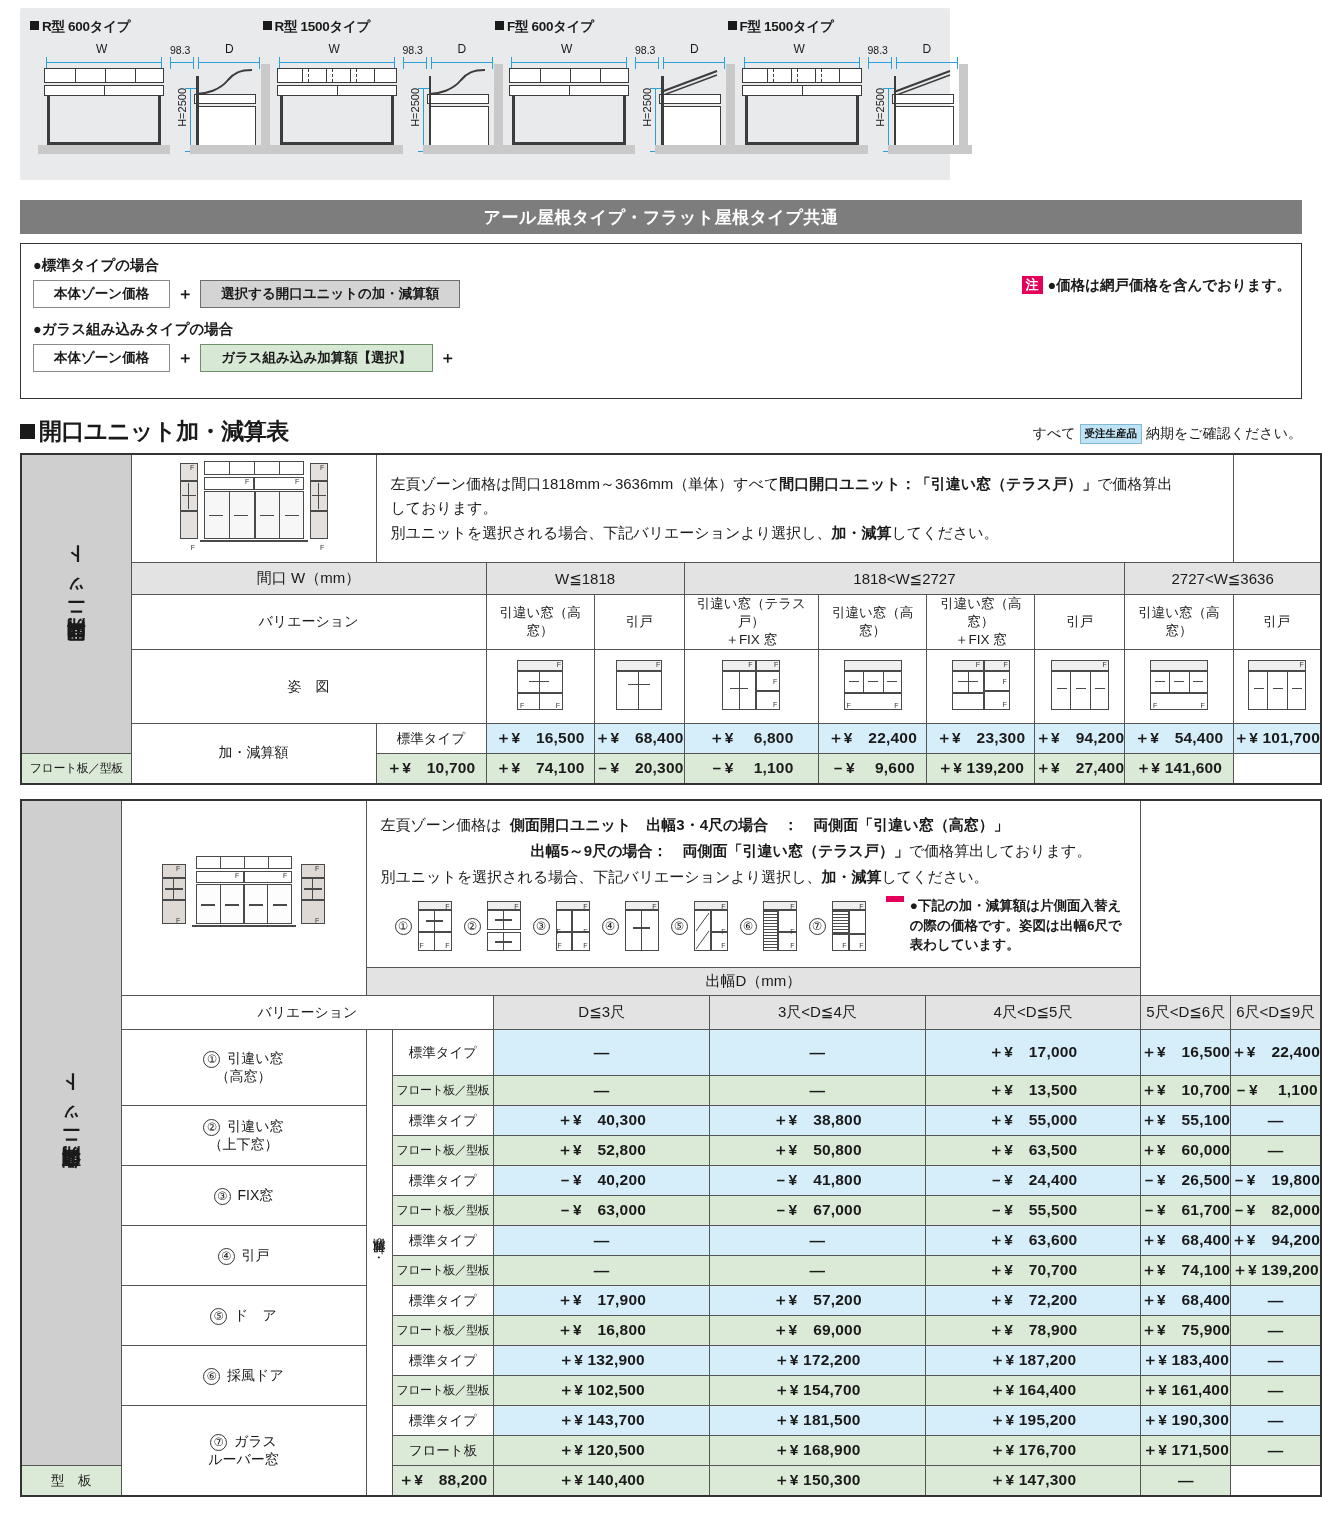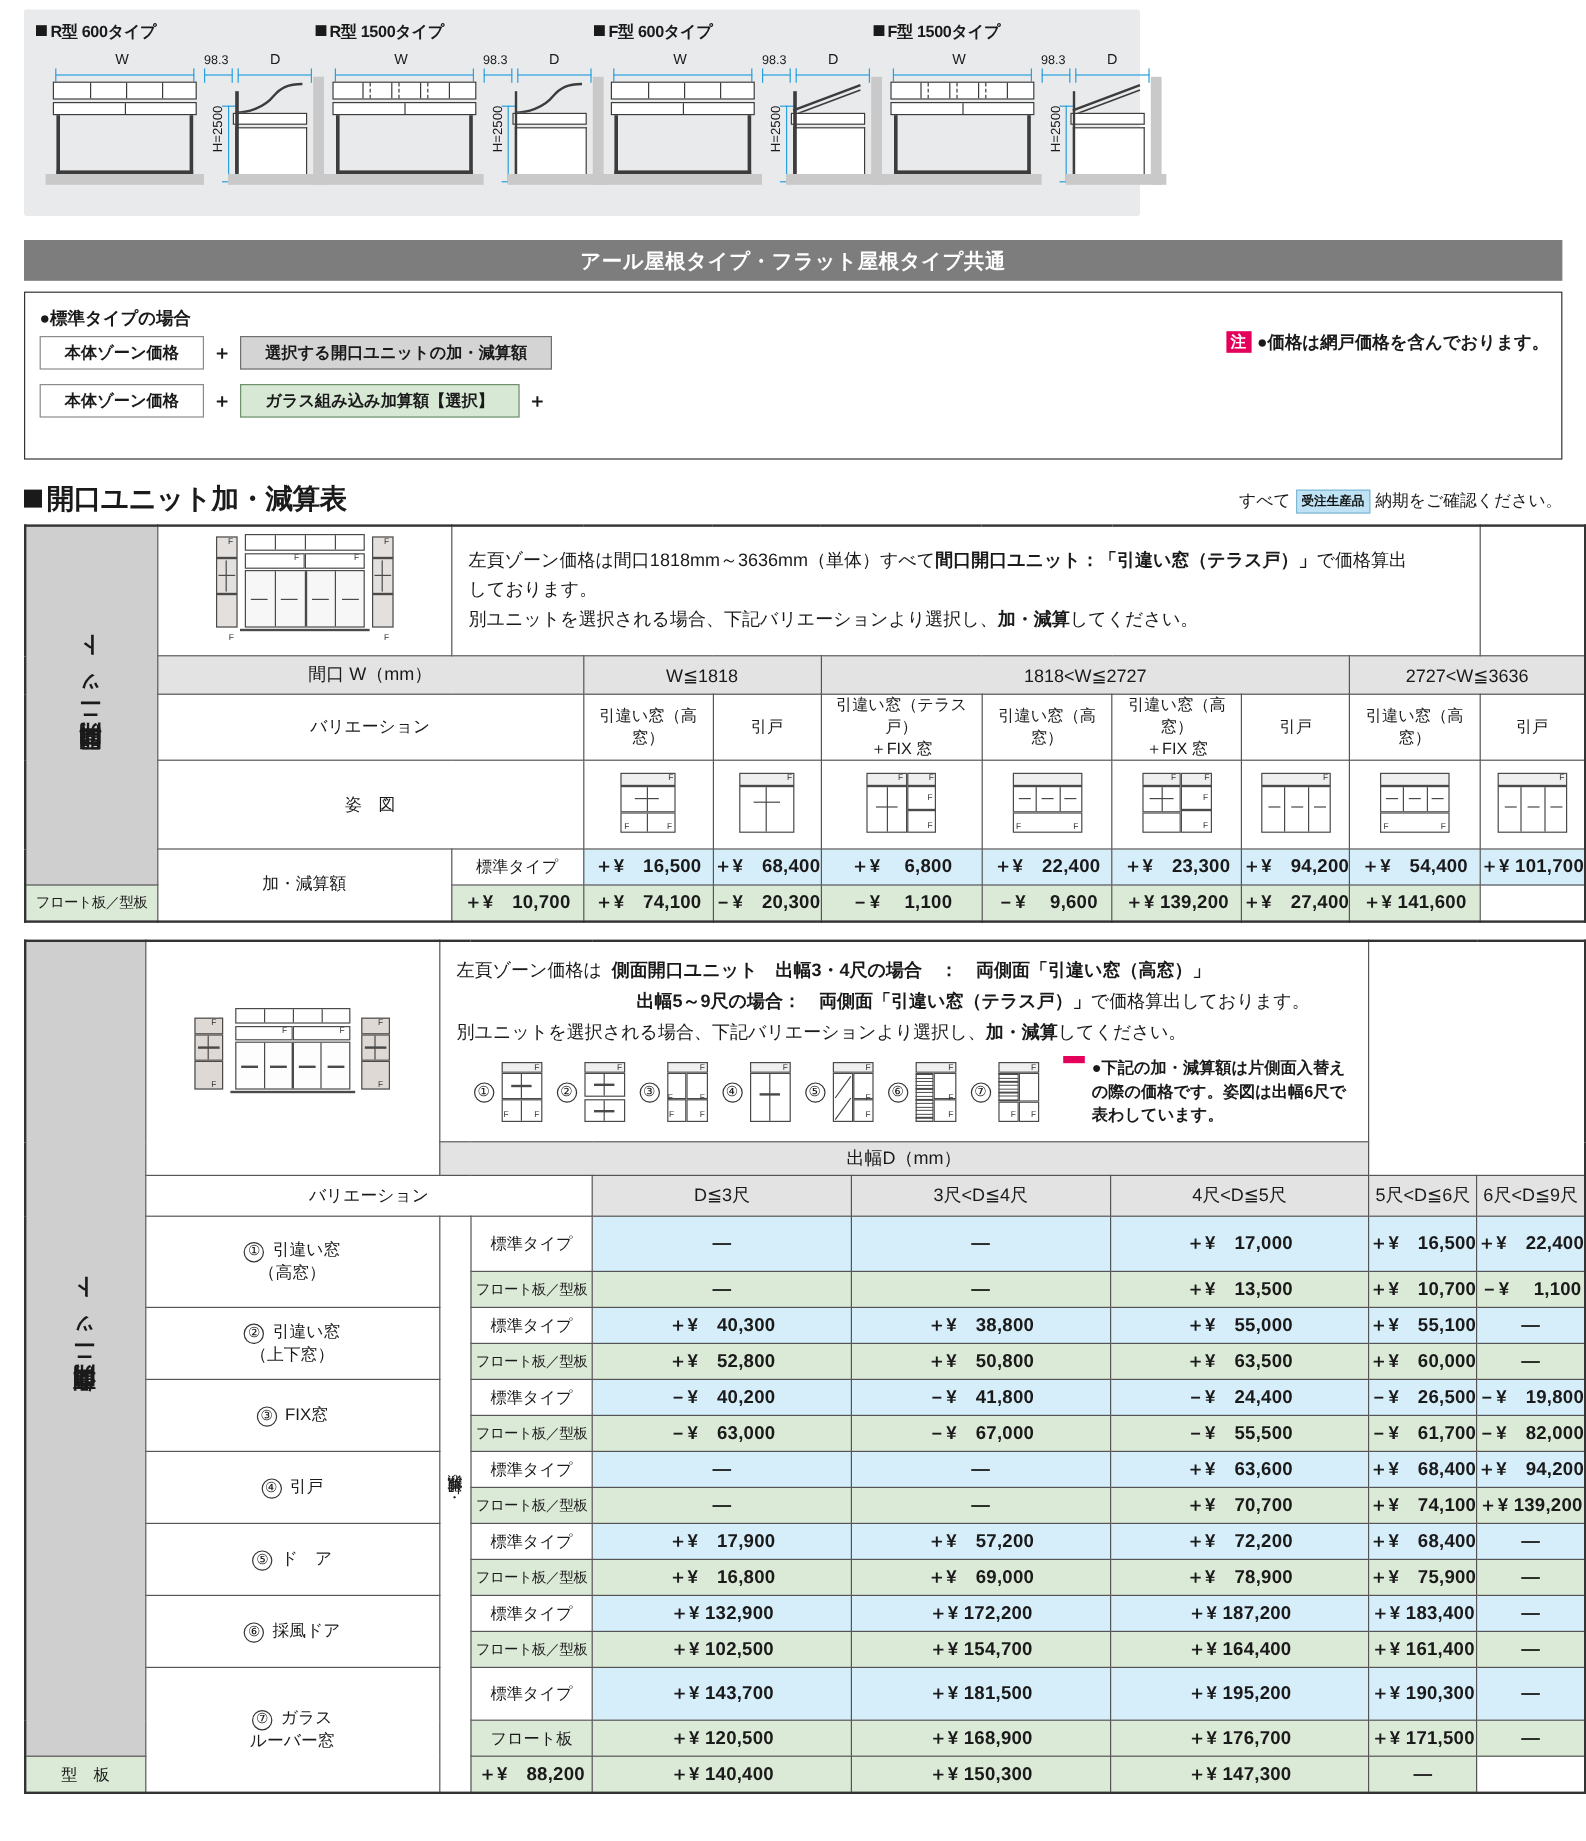--- a/index.html
+++ b/index.html
@@ -350,20 +350,21 @@
   <div class="banner">アール屋根タイプ・フラット屋根タイプ共通</div>
 
   <div class="method">
     <div class="method-bd">
       <div class="m-sub">●標準タイプの場合</div>
       <div class="m-row">
         <span class="chip">本体ゾーン価格</span>
         <span class="plus">＋</span>
         <span class="chip gray">選択する開口ユニットの加・減算額</span>
       </div>
+      <div class="m-sub">●ガラス組み込みタイプの場合</div>
       <div class="m-row">
         <span class="chip">本体ゾーン価格</span>
         <span class="plus">＋</span>
         <span class="chip green">ガラス組み込み加算額【選択】</span>
         <span class="plus">＋</span>
       </div>
       <div class="note-right">
         <span class="badge-chu">注</span>
         <span class="txt">●価格は網戸価格を含んでおります。</span>
       </div>
@@ -796,21 +797,21 @@
           <td class="price green" style="height:30px">＋¥ 102,500</td>
           <td class="price green" style="height:30px">＋¥ 154,700</td>
           <td class="price green" style="height:30px">＋¥ 164,400</td>
           <td class="price green" style="height:30px">＋¥ 161,400</td>
           <td class="price green" style="height:30px">—</td>
         </tr>
         <tr>
           <td class="lbl" rowspan="3" style="width:135px;padding:3px;">
                <span class="cap-circ">⑦</span>&nbsp;ガラス<br>ルーバー窓</td>
           <td class="rowlabel  " style="width:100px;background:#fff;">標準タイプ</td>
-          <td class="price blue" style="height:44px">＋¥ 143,700</td>
+          <td class="price blue" style="height:30px">＋¥ 143,700</td>
           <td class="price blue" style="height:30px">＋¥ 181,500</td>
           <td class="price blue" style="height:30px">＋¥ 195,200</td>
           <td class="price blue" style="height:30px">＋¥ 190,300</td>
           <td class="price blue" style="height:30px">—</td>
         </tr>
         <tr>
           <td class="rowlabel  green" style="width:100px;">フロート板</td>
           <td class="price green" style="height:30px">＋¥ 120,500</td>
           <td class="price green" style="height:30px">＋¥ 168,900</td>
           <td class="price green" style="height:30px">＋¥ 176,700</td>

